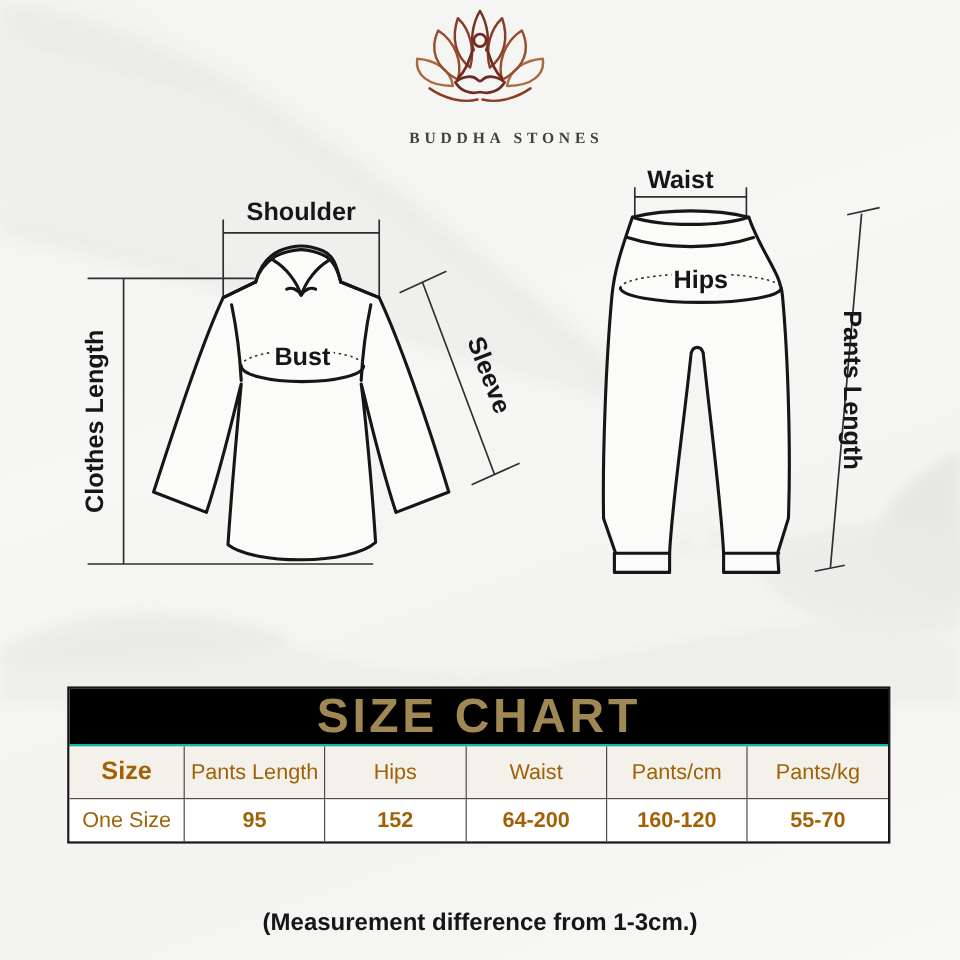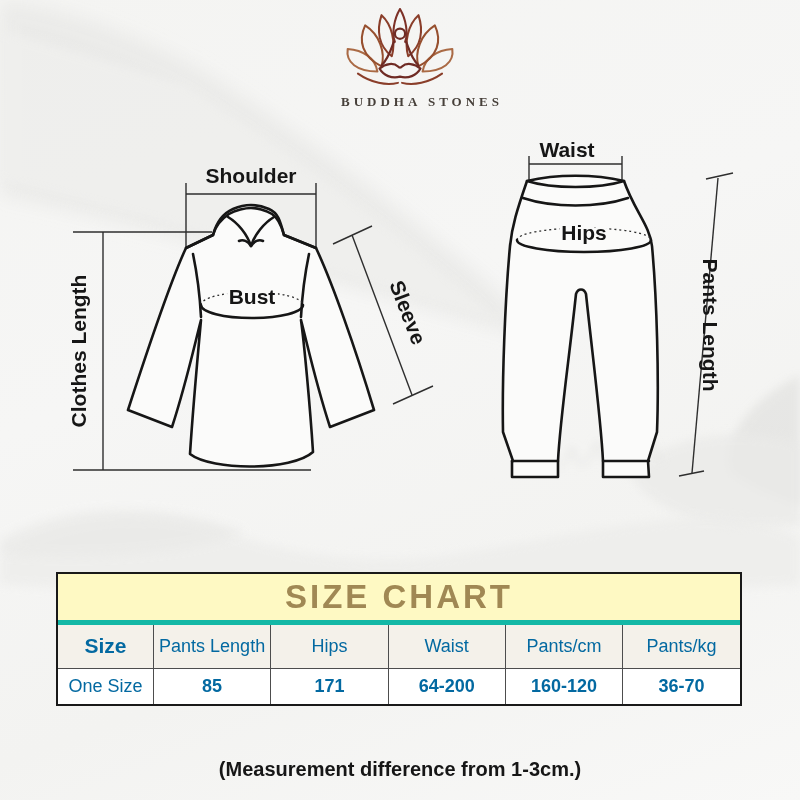--- a/index.html
+++ b/index.html
@@ -5,39 +5,39 @@
   html,body{margin:0;padding:0;}
   body{width:800px;height:800px;overflow:hidden;font-family:"Liberation Sans",sans-serif;}
   #stage{position:relative;width:800px;height:800px;background:linear-gradient(160deg,#f4f4f2 0%,#f6f6f5 40%,#f3f3f1 70%,#f8f8f7 100%);overflow:hidden;}
   svg text{font-family:"Liberation Sans",sans-serif;}
 
   
   #bg{position:absolute;left:0;top:0;width:800px;height:800px;}
 
   
   .logo-wrap{position:absolute;left:0;top:8px;width:800px;text-align:center;}
-  .brand-name{margin-top:2px;font-family:"Liberation Serif",serif;font-size:13px;font-weight:700;letter-spacing:4px;color:#47403a;padding-left:44px;}
+  .brand-name{margin-top:14px;font-family:"Liberation Serif",serif;font-size:13px;font-weight:700;letter-spacing:4px;color:#47403a;padding-left:44px;}
 
   
   .shirt-svg{position:absolute;left:60px;top:140px;}
   .pants-svg{position:absolute;left:448px;top:128px;}
   .dim-label{font-size:21px;font-weight:bold;fill:#161616;}
   .halo{paint-order:stroke;stroke:#fbfbfa;stroke-width:6px;stroke-linejoin:round;}
   .garment{fill:#fbfbfa;stroke:#161616;stroke-width:2.6;stroke-linejoin:round;stroke-linecap:round;}
   .gline{fill:none;stroke:#161616;stroke-width:2.6;stroke-linejoin:round;stroke-linecap:round;}
   .mline{stroke:#2e2e2e;stroke-width:1.4;fill:none;}
   .dotted{stroke:#2e2e2e;stroke-width:1.3;fill:none;stroke-dasharray:2 3;}
 
   
   .table-wrap{position:absolute;left:56px;top:572px;width:686px;box-sizing:border-box;border:2.5px solid #191919;background:#fff;}
-  .title-band{height:46px;background:#fef9c3;border-bottom:5px solid #14b8a6;display:flex;align-items:center;justify-content:center;
-    font-size:33px;font-weight:bold;letter-spacing:3px;color:#a08854;}
+  .title-band{height:46px;background:#000000;border-bottom:2px solid #14b8a6;display:flex;align-items:center;justify-content:center;
+    font-size:40px;font-weight:bold;letter-spacing:3px;color:#a08854;}
   table.size-table{width:100%;border-collapse:collapse;table-layout:fixed;}
   table.size-table col.c0{width:14%;}
-  table.size-table td,table.size-table th{border:1.8px solid #4d4d4d;text-align:center;vertical-align:middle;color:#0369a1;padding:0;}
+  table.size-table td,table.size-table th{border:1.8px solid #4d4d4d;text-align:center;vertical-align:middle;color:#a16207;padding:0;}
   tr.head-row{height:43px;}
   tr.head-row th{background:#f4f1ea;font-size:18px;font-weight:500;}
   tr.head-row th.size-h{font-size:21px;font-weight:bold;}
   tr.data-row{height:36px;background:#ffffff;}
   tr.data-row td{font-size:18px;font-weight:bold;}
   tr.data-row td.size-c{font-weight:normal;font-size:18px;}
   table.size-table tr th:first-child,table.size-table tr td:first-child{border-left:none;}
   table.size-table tr th:last-child,table.size-table tr td:last-child{border-right:none;}
   table.size-table tr:last-child td{border-bottom:none;}
   table.size-table tr:first-child th{border-top:none;}
@@ -160,25 +160,25 @@
           <tr class="head-row">
         <th class="size-h">Size</th>
         <th>Pants Length</th>
         <th>Hips</th>
         <th>Waist</th>
         <th>Pants/cm</th>
         <th>Pants/kg</th>
       </tr>
       <tr class="data-row">
         <td class="size-c">One Size</td>
-        <td>85</td>
-        <td>171</td>
+        <td>95</td>
+        <td>152</td>
         <td>64-200</td>
         <td>160-120</td>
-        <td>36-70</td>
+        <td>55-70</td>
       </tr>
     </tbody>
       </table>
   </div>
 
   <div class="footer-note">(Measurement difference from 1-3cm.)</div>
 
 </div>
 
 </body></html>

